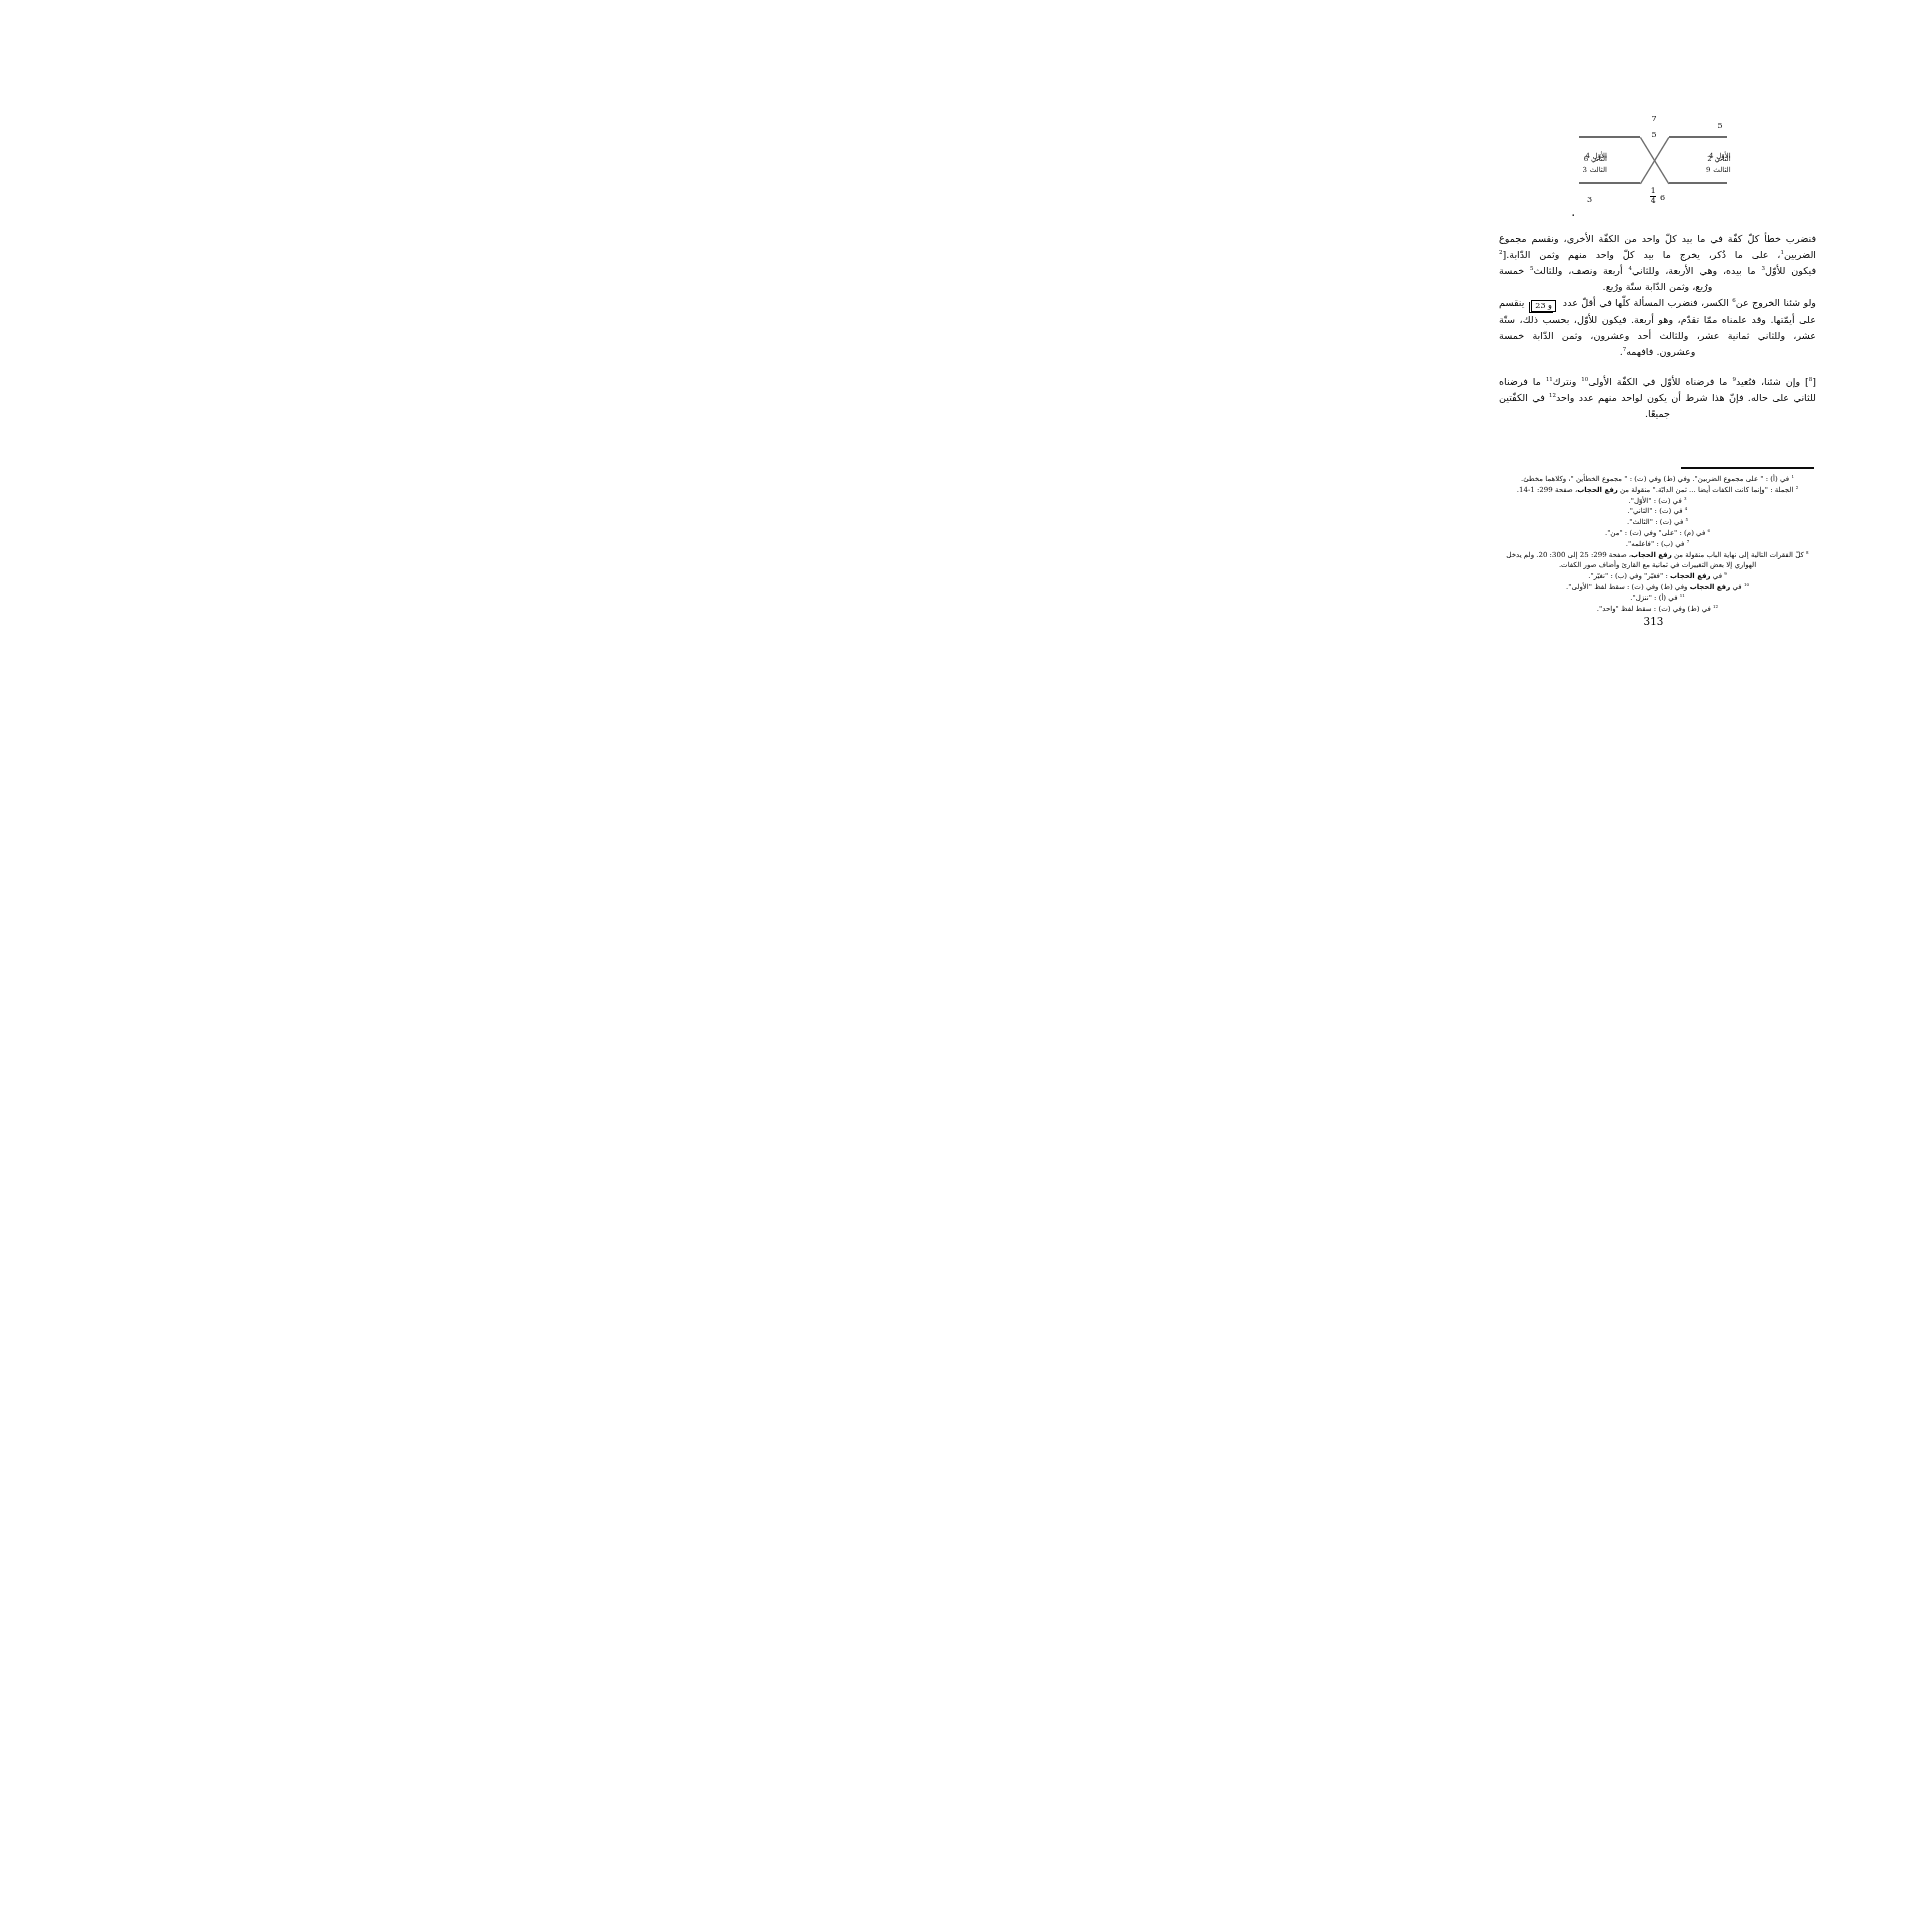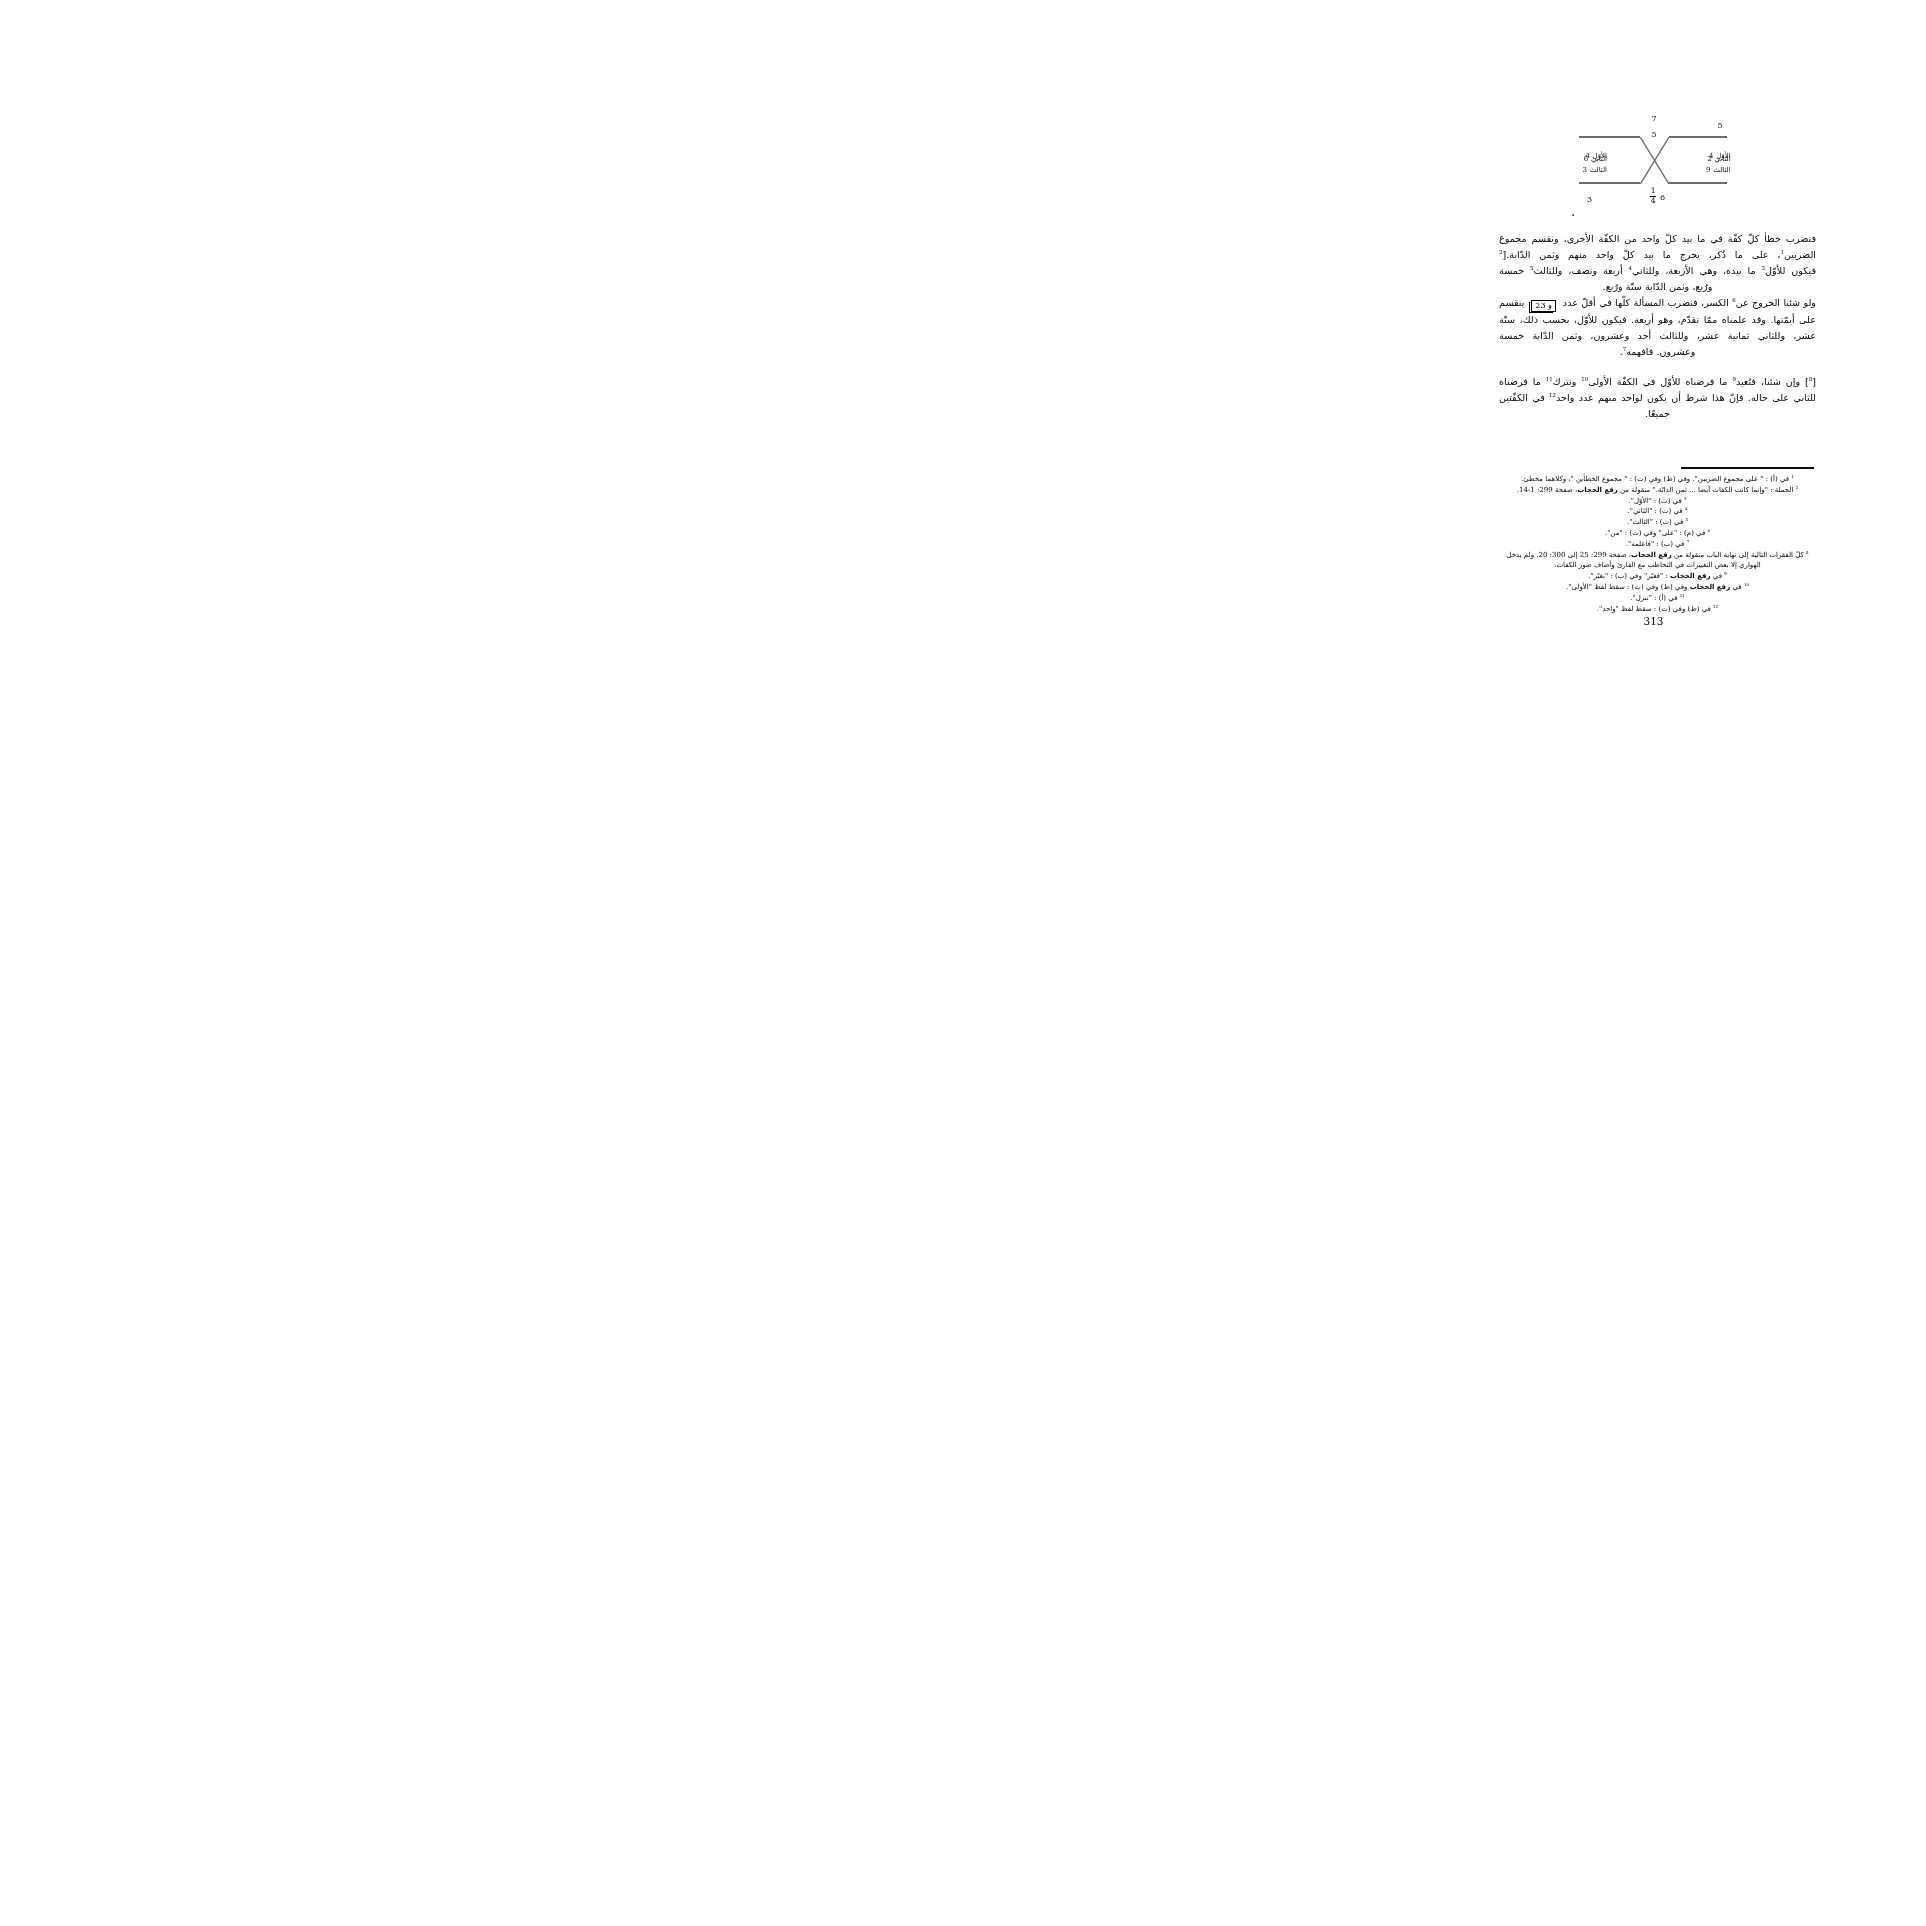--- a/index.html
+++ b/index.html
@@ -127,21 +127,21 @@
   <div class="fn-sep"></div>
   <div class="footnotes">
       <div class="line r"><sup>1</sup> في (أ) : " على مجموع الضربين". وفي (ط) وفي (ت) : " مجموع الخطأين "، وكلاهما مخطئ.</div>
       <div class="line r"><sup>2</sup> الجملة : "وإنما كانت الكفات أيضا ... ثمن الدابّة." منقولة من <b>رفع الحجاب</b>، صفحة 299: 1-14.</div>
       <div class="line r"><sup>3</sup> في (ت) : "الأوّل".</div>
       <div class="line r"><sup>4</sup> في (ت) : "الثاني".</div>
       <div class="line r"><sup>5</sup> في (ت) : "الثالث".</div>
       <div class="line r"><sup>6</sup> في (م) : "على" وفي (ت) : "من".</div>
       <div class="line r"><sup>7</sup> في (ب) : "فاعلمه".</div>
       <div class="line r"><sup>8</sup> كلّ الفقرات التالية إلى نهاية الباب منقولة من <b>رفع الحجاب</b>، صفحة 299: 25 إلى 300: 20. ولم يدخل</div>
-      <div class="line r">الهواري إلا بعض التغييرات في التخاطب مع القارئ وأضاف صور الكفات.</div>
+      <div class="line r">الهواري إلا بعض التغييرات في ثمانية مع القارئ وأضاف صور الكفات.</div>
       <div class="line r"><sup>9</sup> في <b>رفع الحجاب</b> : "فغيّر" وفي (ب) : "نغيّر".</div>
       <div class="line r"><sup>10</sup> في <b>رفع الحجاب</b> وفي (ط) وفي (ت) : سقط لفظ "الأولى".</div>
       <div class="line r"><sup>11</sup> في (أ) : "ننزل".</div>
       <div class="line r"><sup>12</sup> في (ط) وفي (ت) : سقط لفظ "واحد".</div>
     </div>
 
   <div class="page-number">313</div>
 </div>
 
 

